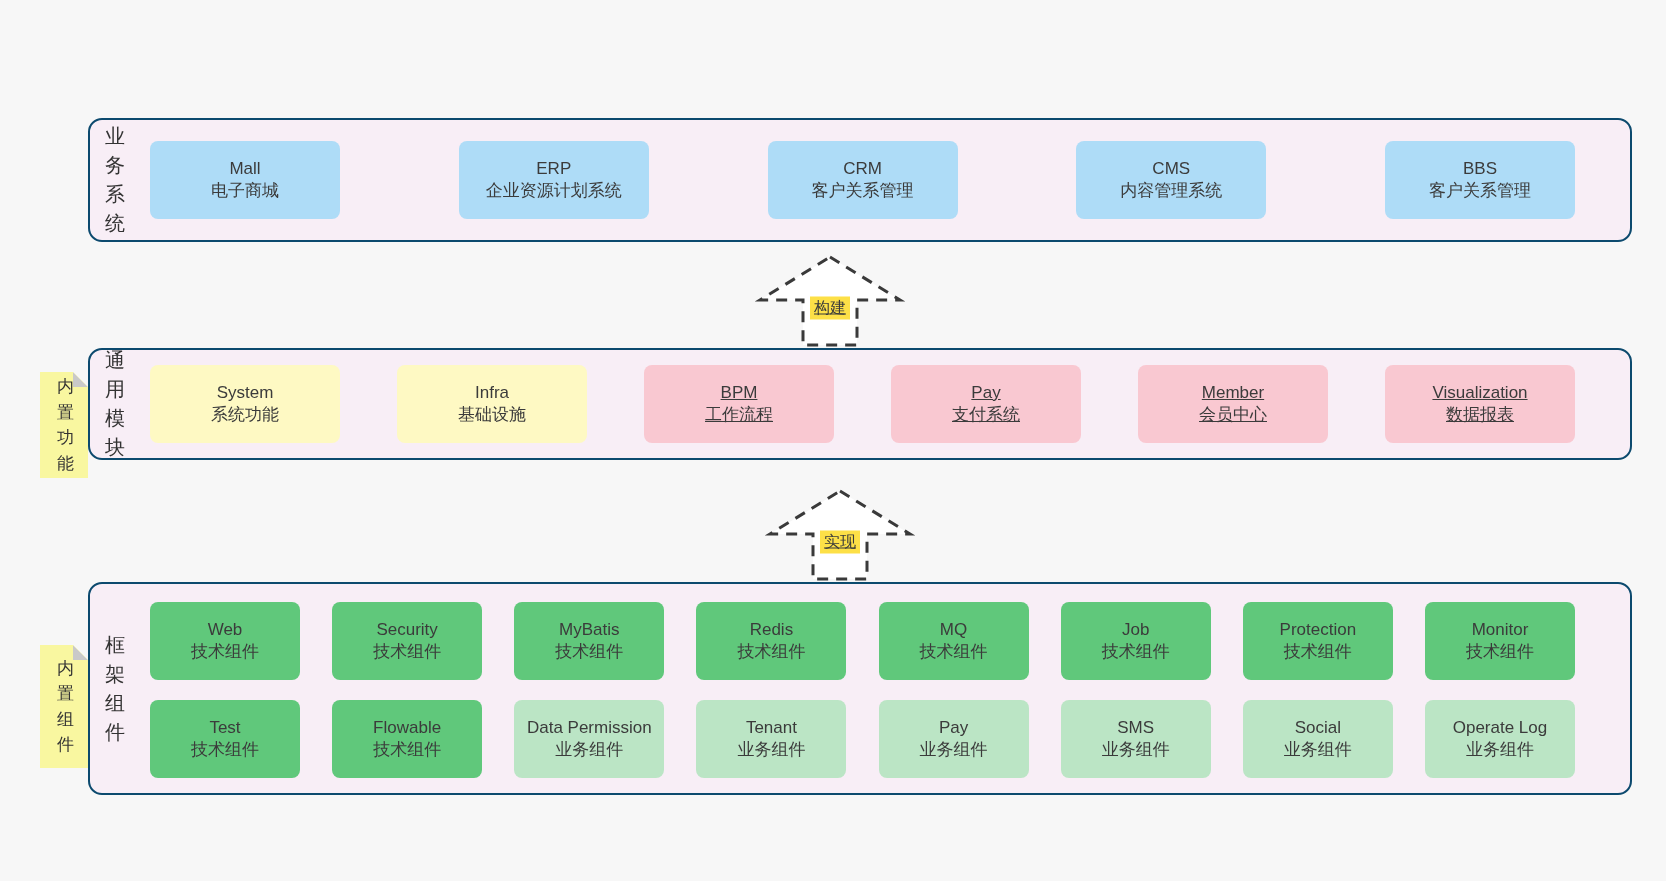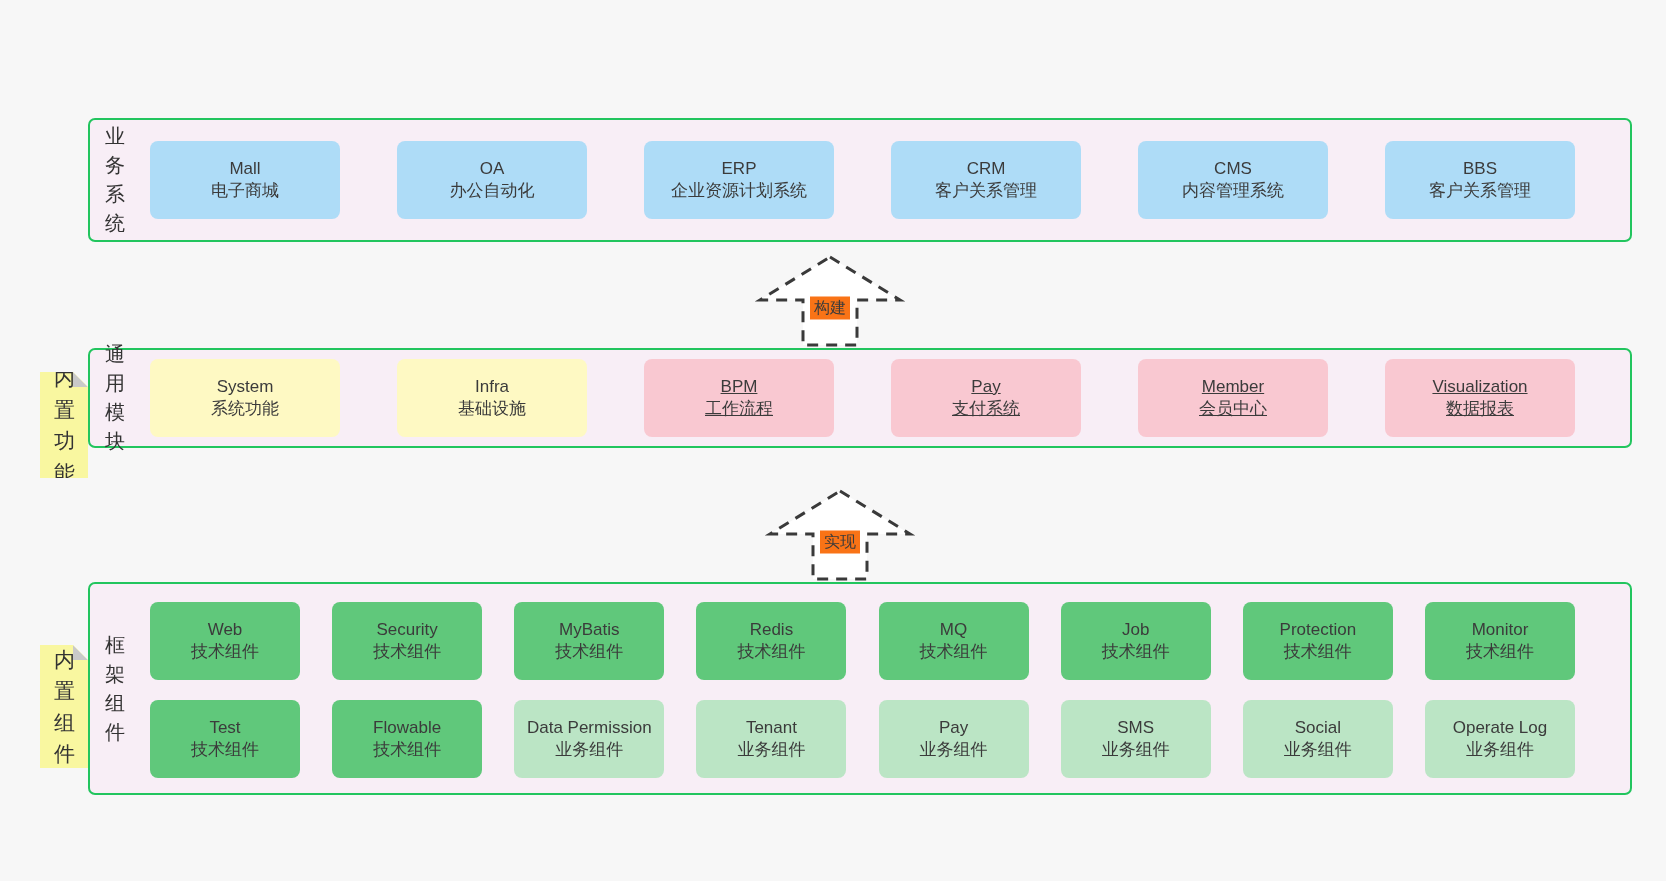--- a/index.html
+++ b/index.html
@@ -13,25 +13,25 @@
     background: #f7f7f7;
     overflow: hidden;
   }
 
   
   .band {
     position: absolute;
     left: 88px;
     width: 1544px;
     background: #f8eef6;
-    border: 2px solid #22c55e;
-    border-radius: 7px;
+    border: 2px solid #0c4a6e;
+    border-radius: 14px;
   }
   .band-1 { top: 118px; height: 124px; }
-  .band-2 { top: 348px; height: 100px; }
+  .band-2 { top: 348px; height: 112px; }
   .band-3 { top: 582px; height: 213px; }
 
   .band-label {
     position: absolute;
     left: 13px;
     top: 50%;
     transform: translateY(-50%);
     width: 24px;
     font-size: 20px;
     line-height: 1.45;
@@ -90,63 +90,60 @@
   .sticky-2 { top: 645px; height: 123px; }
   .sticky .fold {
     position: absolute;
     top: 0; right: 0;
     width: 15px; height: 15px;
     background: #c9c9c9;
     clip-path: polygon(0 0, 100% 100%, 0 100%);
   }
   .sticky-text {
     width: 20px;
-    font-size: 21px;
+    font-size: 17px;
     line-height: 1.5;
     text-align: right;
     word-break: break-all;
     color: #333;
   }
 
   
   .arrow {
     position: absolute;
     width: 180px;
     height: 96px;
   }
   .arrow-1 { left: 740px; top: 252px; }
   .arrow-2 { left: 750px; top: 486px; }
   .arrow svg { display: block; width: 100%; height: 100%; }
   .arrow-label {
     position: absolute;
     left: 50%;
     top: 56px;
     transform: translate(-50%, -50%);
-    background: #f97316;
+    background: #fde047;
     padding: 1px 4px;
     font-size: 16px;
     color: #3b3b3b;
     white-space: nowrap;
+    text-decoration: underline;
   }
 </style>
 </head>
 <body>
 
 <div class="canvas">
 
   <div class="band band-1">
     <div class="band-label">业务系统</div>
     <div class="row">
       <div class="box" data-variant="blue">
         <div class="box-name">Mall</div>
         <div class="box-type">电子商城</div>
-      </div>
-      <div class="box" data-variant="blue">
-        <div class="box-name">OA</div>
-        <div class="box-type">办公自动化</div>
       </div>
       <div class="box" data-variant="blue">
         <div class="box-name">ERP</div>
         <div class="box-type">企业资源计划系统</div>
       </div>
       <div class="box" data-variant="blue">
         <div class="box-name">CRM</div>
         <div class="box-type">客户关系管理</div>
       </div>
       <div class="box" data-variant="blue">

